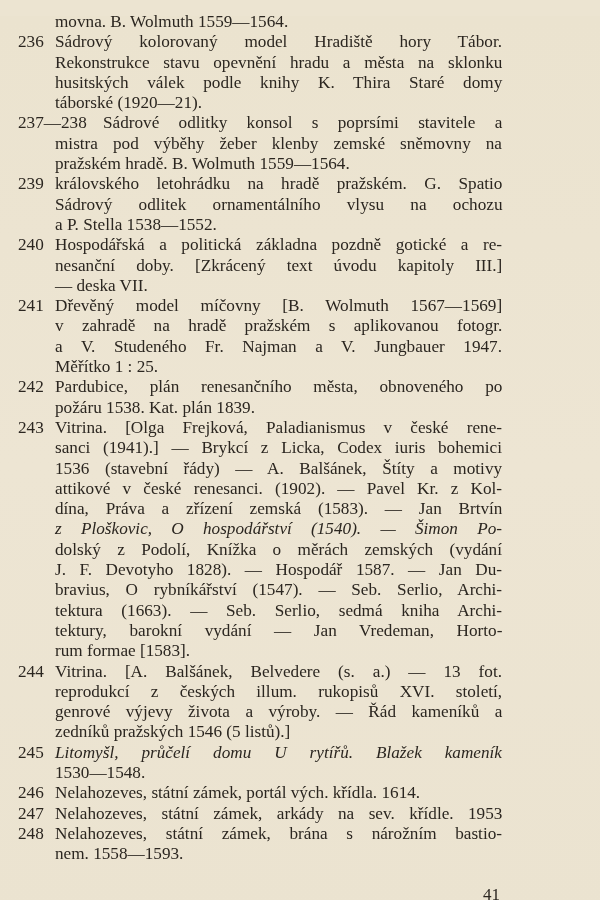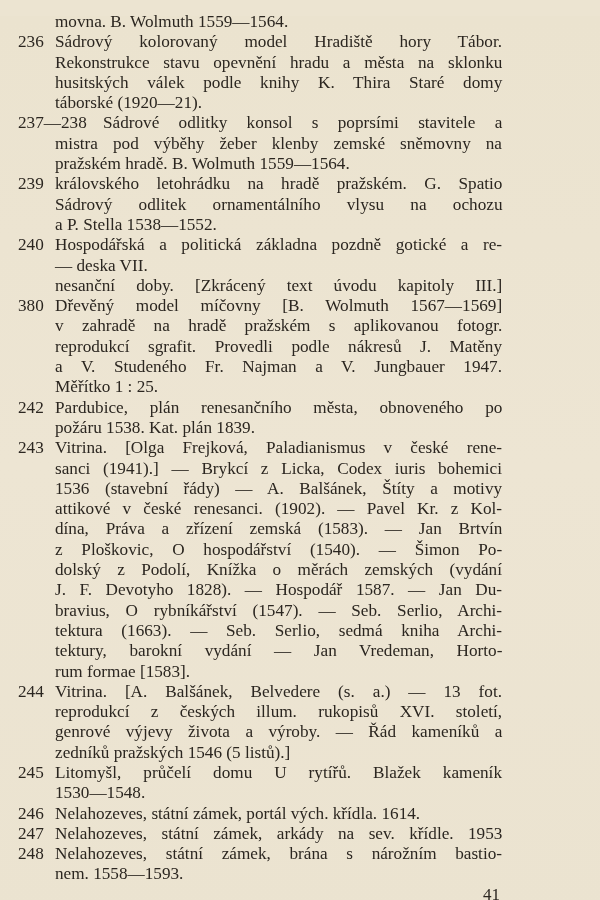--- a/index.html
+++ b/index.html
@@ -90,61 +90,60 @@
         </div>
         <div class="entry">
           <span class="num">239</span>
           <span class="line" style="display: block; word-spacing: 13.1667px;">královského letohrádku na hradě pražském. G. Spatio</span>
           <span class="line" style="display: block; word-spacing: 22px;">Sádrový odlitek ornamentálního vlysu na ochozu</span>
           <span class="line last">a P. Stella 1538—1552.</span>
         </div>
         <div class="entry">
           <span class="num">240</span>
           <span class="line" style="display: block; word-spacing: 10.1429px;">Hospodářská a politická základna pozdně gotické a re-</span>
+          <span class="line" style="display: block; word-spacing: 16.8333px;">nesanční doby. [Zkrácený text úvodu kapitoly III.]</span>
           <span class="line last">— deska VII.</span>
-          <span class="line" style="display: block; word-spacing: 16.8333px;">nesanční doby. [Zkrácený text úvodu kapitoly III.]</span>
         </div>
         <div class="entry">
-          <span class="num">380</span>
+          <span class="num">241</span>
           <span class="line" style="display: block; word-spacing: 17.4px;">Dřevěný model míčovny [B. Wolmuth 1567—1569]</span>
           <span class="line" style="display: block; word-spacing: 14px;">v zahradě na hradě pražském s aplikovanou fotogr.</span>
-          <span class="line" style="display: block; word-spacing: 14.1667px;">reprodukcí sgrafit. Provedli podle nákresů J. Matěny</span>
           <span class="line" style="display: block; word-spacing: 14.25px;">a V. Studeného Fr. Najman a V. Jungbauer 1947.</span>
           <span class="line last">Měřítko 1 : 25.</span>
         </div>
         <div class="entry">
           <span class="num">242</span>
           <span class="line" style="display: block; word-spacing: 17.4px;">Pardubice, plán renesančního města, obnoveného po</span>
           <span class="line last">požáru 1538. Kat. plán 1839.</span>
         </div>
         <div class="entry">
           <span class="num">243</span>
           <span class="line" style="display: block; word-spacing: 13.8333px;">Vitrina. [Olga Frejková, Paladianismus v české rene-</span>
           <span class="line" style="display: block; word-spacing: 8.375px;">sanci (1941).] — Brykcí z Licka, Codex iuris bohemici</span>
           <span class="line" style="display: block; word-spacing: 11.25px;">1536 (stavební řády) — A. Balšánek, Štíty a motivy</span>
           <span class="line" style="display: block; word-spacing: 7.88889px;">attikové v české renesanci. (1902). — Pavel Kr. z Kol-</span>
           <span class="line" style="display: block; word-spacing: 12.5px;">dína, Práva a zřízení zemská (1583). — Jan Brtvín</span>
-          <span class="line" style="display: block; word-spacing: 14.4286px;">z Ploškovic, O hospodářství (1540). — Šimon Po-</span>
+          <span class="line" style="display: block; word-spacing: 14.4286px; font-style: italic;">z Ploškovic, O hospodářství (1540). — Šimon Po-</span>
           <span class="line" style="display: block; word-spacing: 12px;">dolský z Podolí, Knížka o měrách zemských (vydání</span>
           <span class="line" style="display: block; word-spacing: 9.22222px;">J. F. Devotyho 1828). — Hospodář 1587. — Jan Du-</span>
           <span class="line" style="display: block; word-spacing: 11.4286px;">bravius, O rybníkářství (1547). — Seb. Serlio, Archi-</span>
           <span class="line" style="display: block; word-spacing: 14.2857px;">tektura (1663). — Seb. Serlio, sedmá kniha Archi-</span>
           <span class="line" style="display: block; word-spacing: 18.3333px;">tektury, barokní vydání — Jan Vredeman, Horto-</span>
           <span class="line last">rum formae [1583].</span>
         </div>
         <div class="entry">
           <span class="num">244</span>
           <span class="line" style="display: block; word-spacing: 13.625px;">Vitrina. [A. Balšánek, Belvedere (s. a.) — 13 fot.</span>
           <span class="line" style="display: block; word-spacing: 17px;">reprodukcí z českých illum. rukopisů XVI. století,</span>
           <span class="line" style="display: block; word-spacing: 11.125px;">genrové výjevy života a výroby. — Řád kameníků a</span>
           <span class="line last">zedníků pražských 1546 (5 listů).]</span>
         </div>
         <div class="entry">
           <span class="num">245</span>
-          <span class="line" style="display: block; word-spacing: 17.6667px;">Litomyšl, průčelí domu U rytířů. Blažek kameník</span>
+          <span class="line" style="display: block; word-spacing: 17.6667px; font-style: italic;">Litomyšl, průčelí domu U rytířů. Blažek kameník</span>
           <span class="line last">1530—1548.</span>
         </div>
         <div class="entry">
           <span class="num">246</span>
           <span class="line last">Nelahozeves, státní zámek, portál vých. křídla. 1614.</span>
         </div>
         <div class="entry">
           <span class="num">247</span>
           <span class="line" style="display: block; word-spacing: 10.1429px;">Nelahozeves, státní zámek, arkády na sev. křídle. 1953</span>
         </div>

